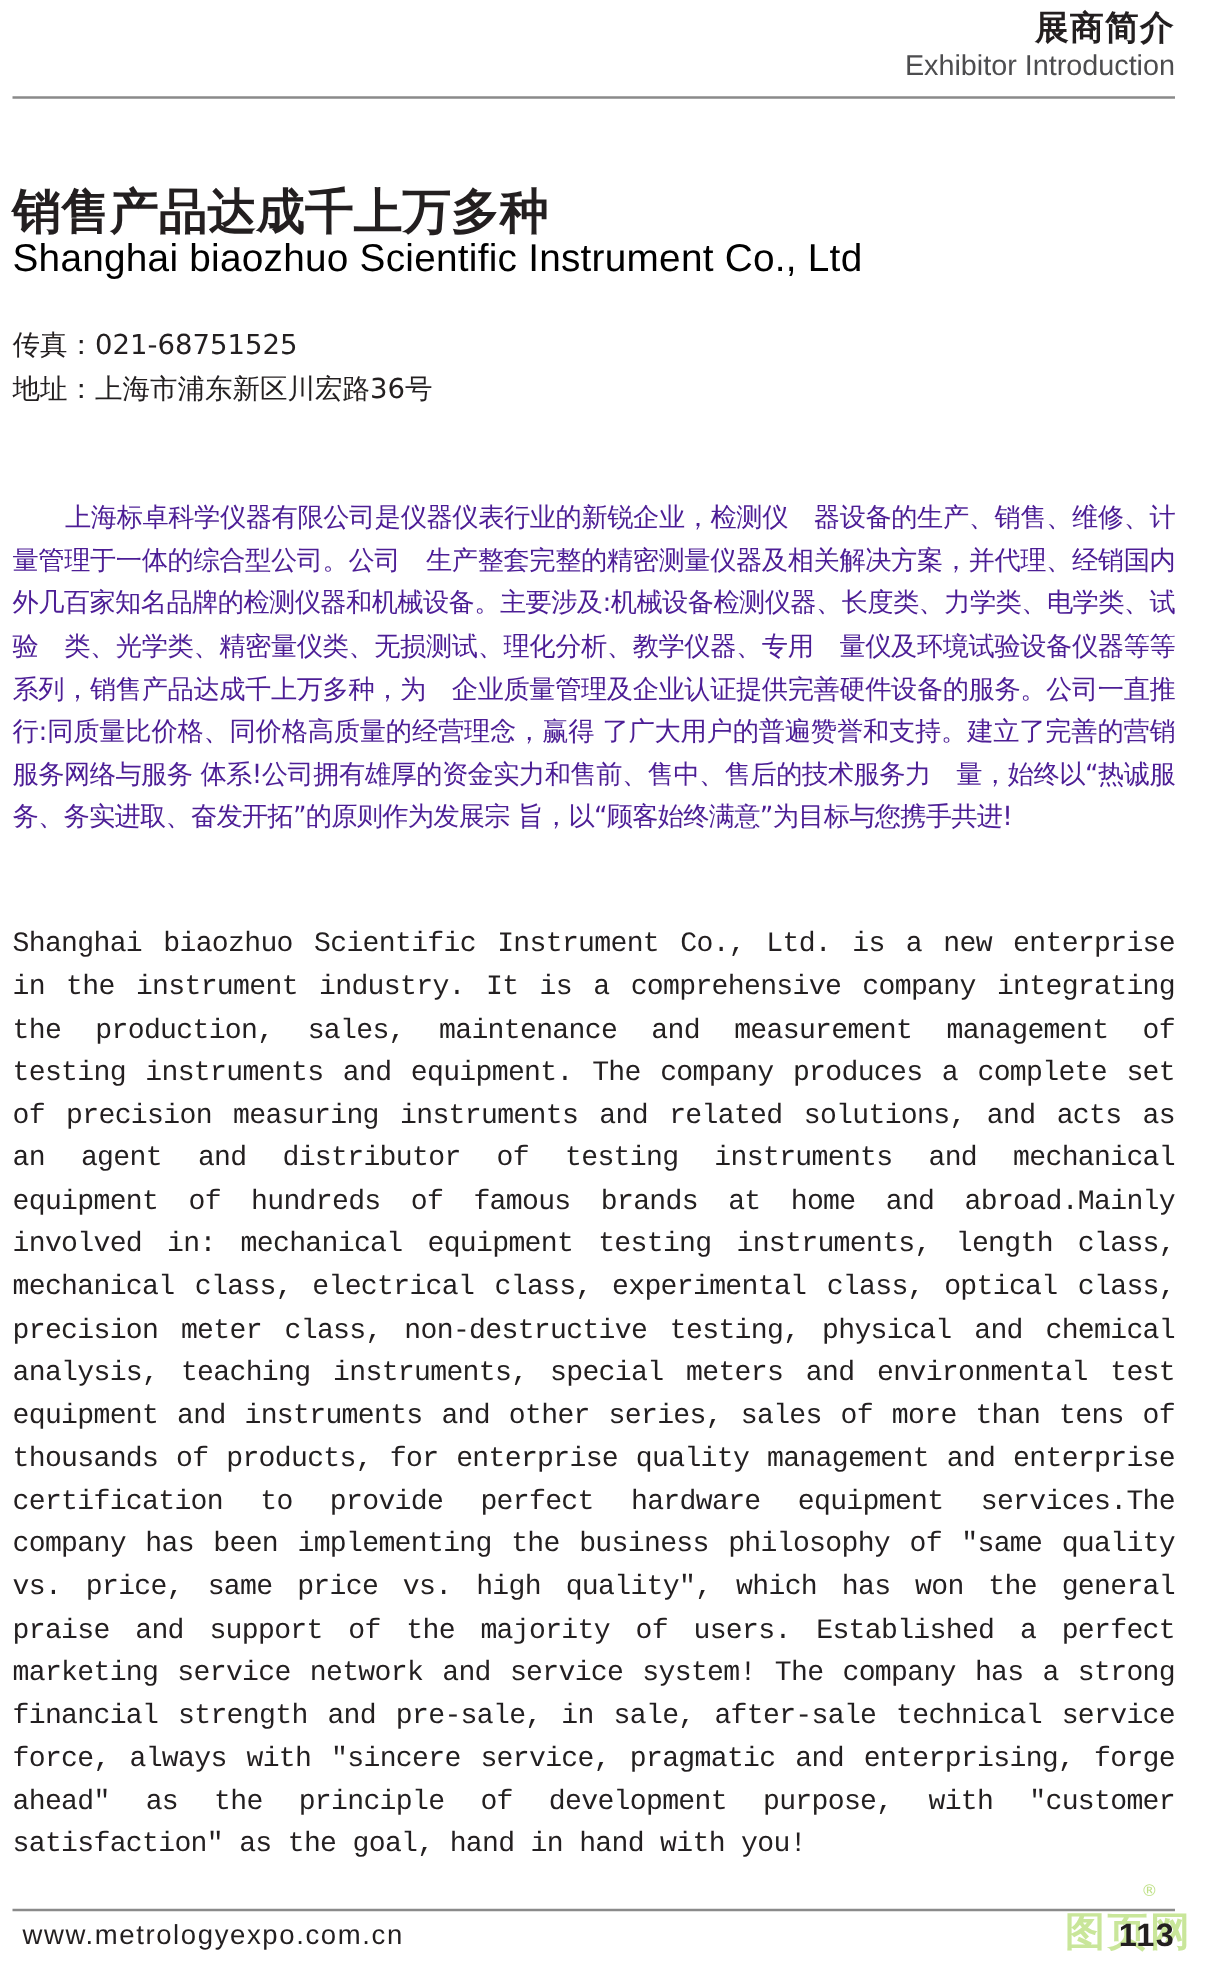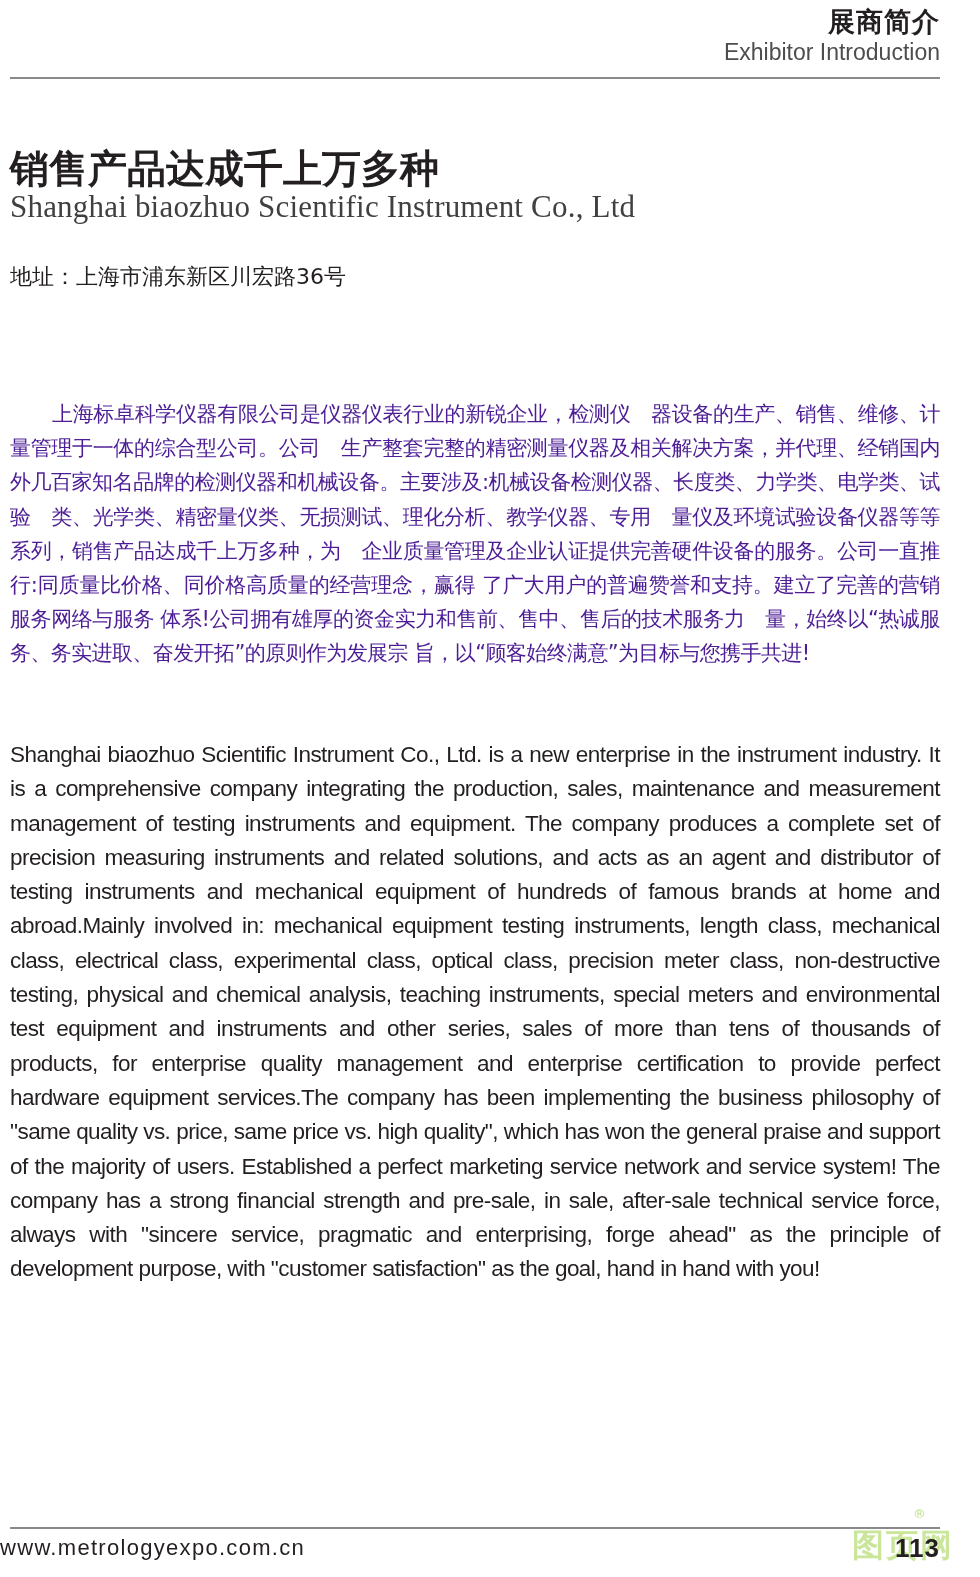--- a/index.html
+++ b/index.html
@@ -20,46 +20,46 @@
     .rule-top {
       position: absolute; left: 10px; top: 77px; width: 930px; height: 2px; background: #8a8a8a;
     }
     .title-cn {
       position: absolute; left: 10px; top: 142px;
       font-size: 39px; font-weight: bold; letter-spacing: 0px; color: #231f20;
       font-family: "DejaVu Sans", sans-serif;
     }
     .title-en {
       position: absolute; left: 10px; top: 189px;
-      font-size: 31px; color: #404040;
-      font-family: Liberation Serif, serif; letter-spacing: 0.2px;
+      font-size: 31px; color: #000000;
+      font-family: Liberation Sans, sans-serif; letter-spacing: 0.2px;
     }
     .contact {
       position: absolute; left: 10px; top: 260px;
       font-size: 22px; line-height: 34.5px; color: #231f20;
       font-family: "DejaVu Sans", sans-serif;
     }
     .contact .row { white-space: nowrap; }
     .desc-cn {
       position: absolute; left: 10px; top: 397px; width: 930px;
       font-size: 21px; line-height: 34.2px; color: #4c1d95;
       font-family: "DejaVu Sans", sans-serif;
       text-align: justify; text-indent: 2em; letter-spacing: -0.6px;
     }
     .desc-en {
       position: absolute; left: 10px; top: 738px; width: 930px;
       font-size: 22.5px; line-height: 34.3px; color: #231f20;
-      font-family: Liberation Sans, sans-serif;
+      font-family: Liberation Mono, monospace;
       text-align: justify; letter-spacing: -0.55px; word-spacing: 0px;
     }
     .rule-bottom {
       position: absolute; left: 10px; top: 1527px; width: 930px; height: 2px; background: #8a8a8a;
     }
     .footer-url {
-      position: absolute; left: 0; top: 1535px;
+      position: absolute; left: 18px; top: 1535px;
       font-size: 22px; color: #231f20; letter-spacing: 1.3px;
       font-family: "Liberation Sans", sans-serif;
     }
     .page-no {
       position: absolute; right: 40px; top: 1533px;
       font-size: 26px; font-weight: bold; color: #231f20;
       font-family: "Liberation Sans", sans-serif; letter-spacing: 1px;
     }
     .watermark {
       position: absolute; left: 852px; top: 1524px;
@@ -76,20 +76,21 @@
 <body>
 
 <div class="hdr-cn">展商简介</div>
 <div class="hdr-en">Exhibitor Introduction</div>
 <div class="rule-top"></div>
 
 <h1 class="title-cn" style="margin:0;">销售产品达成千上万多种</h1>
 <h2 class="title-en" style="margin:0;font-weight:normal;">Shanghai biaozhuo Scientific Instrument Co., Ltd</h2>
 
 <div class="contact">
+  <div class="row">传真：021-68751525</div>
   <div class="row">地址：上海市浦东新区川宏路36号</div>
 </div>
 
 <p class="desc-cn" style="margin:0;">上海标卓科学仪器有限公司是仪器仪表行业的新锐企业，检测仪　器设备的生产、销售、维修、计量管理于一体的综合型公司。公司　生产整套完整的精密测量仪器及相关解决方案，并代理、经销国内　外几百家知名品牌的检测仪器和机械设备。主要涉及:机械设备检测仪器、长度类、力学类、电学类、试验　类、光学类、精密量仪类、无损测试、理化分析、教学仪器、专用　量仪及环境试验设备仪器等等系列，销售产品达成千上万多种，为　企业质量管理及企业认证提供完善硬件设备的服务。公司一直推行:同质量比价格、同价格高质量的经营理念，赢得 了广大用户的普遍赞誉和支持。建立了完善的营销服务网络与服务 体系!公司拥有雄厚的资金实力和售前、售中、售后的技术服务力　量，始终以“热诚服务、务实进取、奋发开拓”的原则作为发展宗 旨，以“顾客始终满意”为目标与您携手共进!</p>
 
 <p class="desc-en" style="margin:0;">Shanghai biaozhuo Scientific Instrument Co., Ltd. is a new enterprise in the instrument industry. It is a comprehensive company integrating the production, sales, maintenance and measurement management of testing instruments and equipment. The company produces a complete set of precision measuring instruments and related solutions, and acts as an agent and distributor of testing instruments and mechanical equipment of hundreds of famous brands at home and abroad.Mainly involved in: mechanical equipment testing instruments, length class, mechanical class, electrical class, experimental class, optical class, precision meter class, non-destructive testing, physical and chemical analysis, teaching instruments, special meters and environmental test equipment and instruments and other series, sales of more than tens of thousands of products, for enterprise quality management and enterprise certification to provide perfect hardware equipment services.The company has been implementing the business philosophy of "same quality vs. price, same price vs. high quality", which has won the general praise and support of the majority of users. Established a perfect marketing service network and service system! The company has a strong financial strength and pre-sale, in sale, after-sale technical service force, always with "sincere service, pragmatic and enterprising, forge ahead" as the principle of development purpose, with "customer satisfaction" as the goal, hand in hand with you!</p>
 
 <div class="rule-bottom"></div>
 <div class="footer-url">www.metrologyexpo.com.cn</div>
 <div class="watermark">图页网</div>

